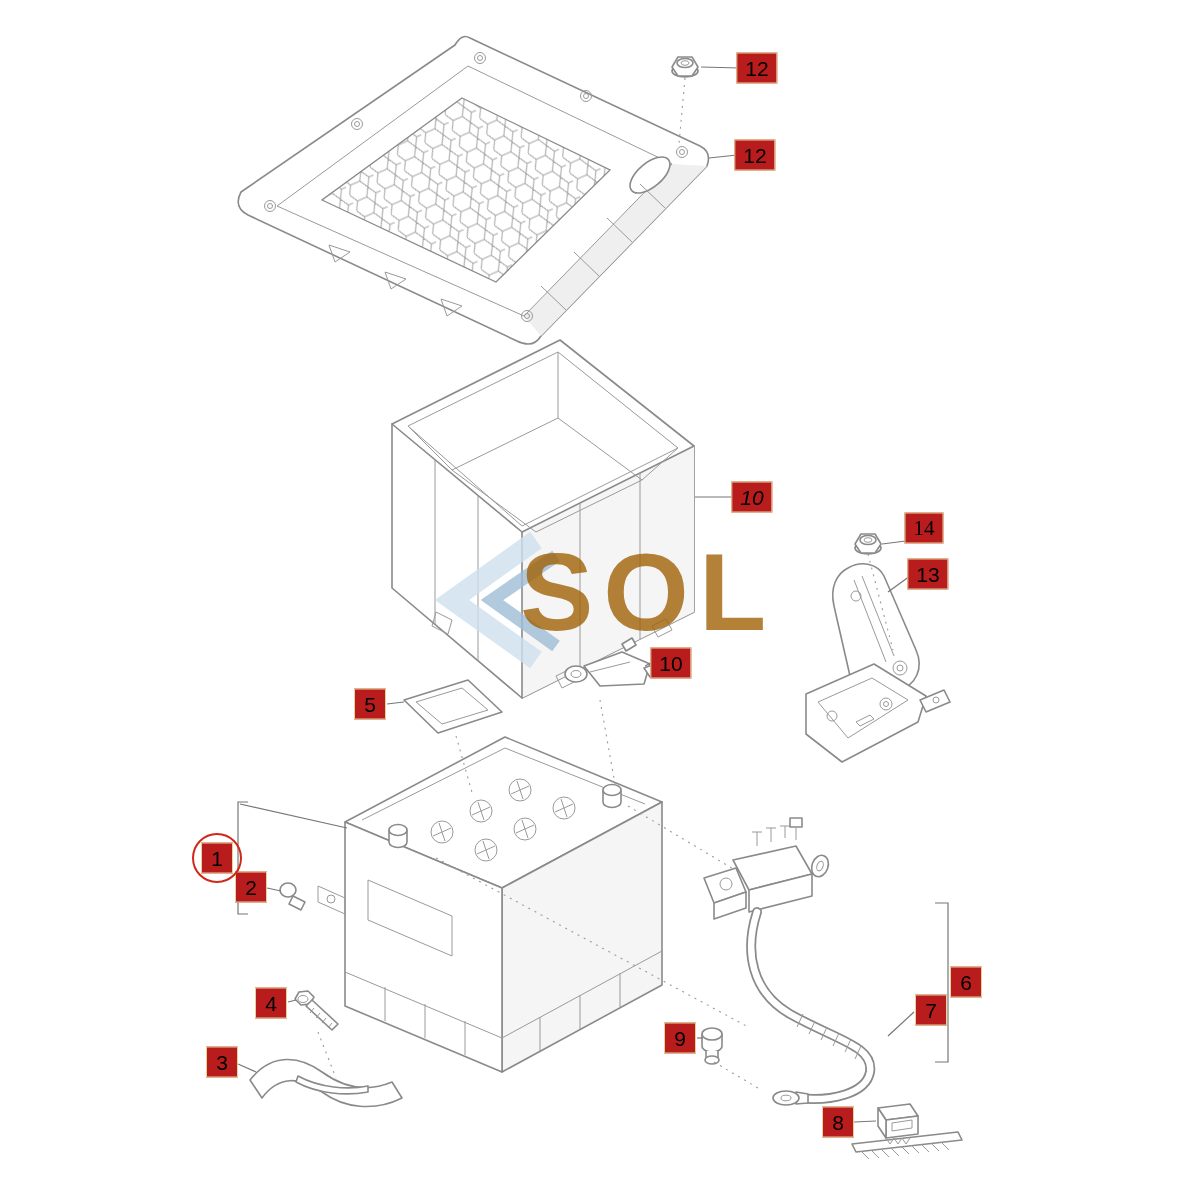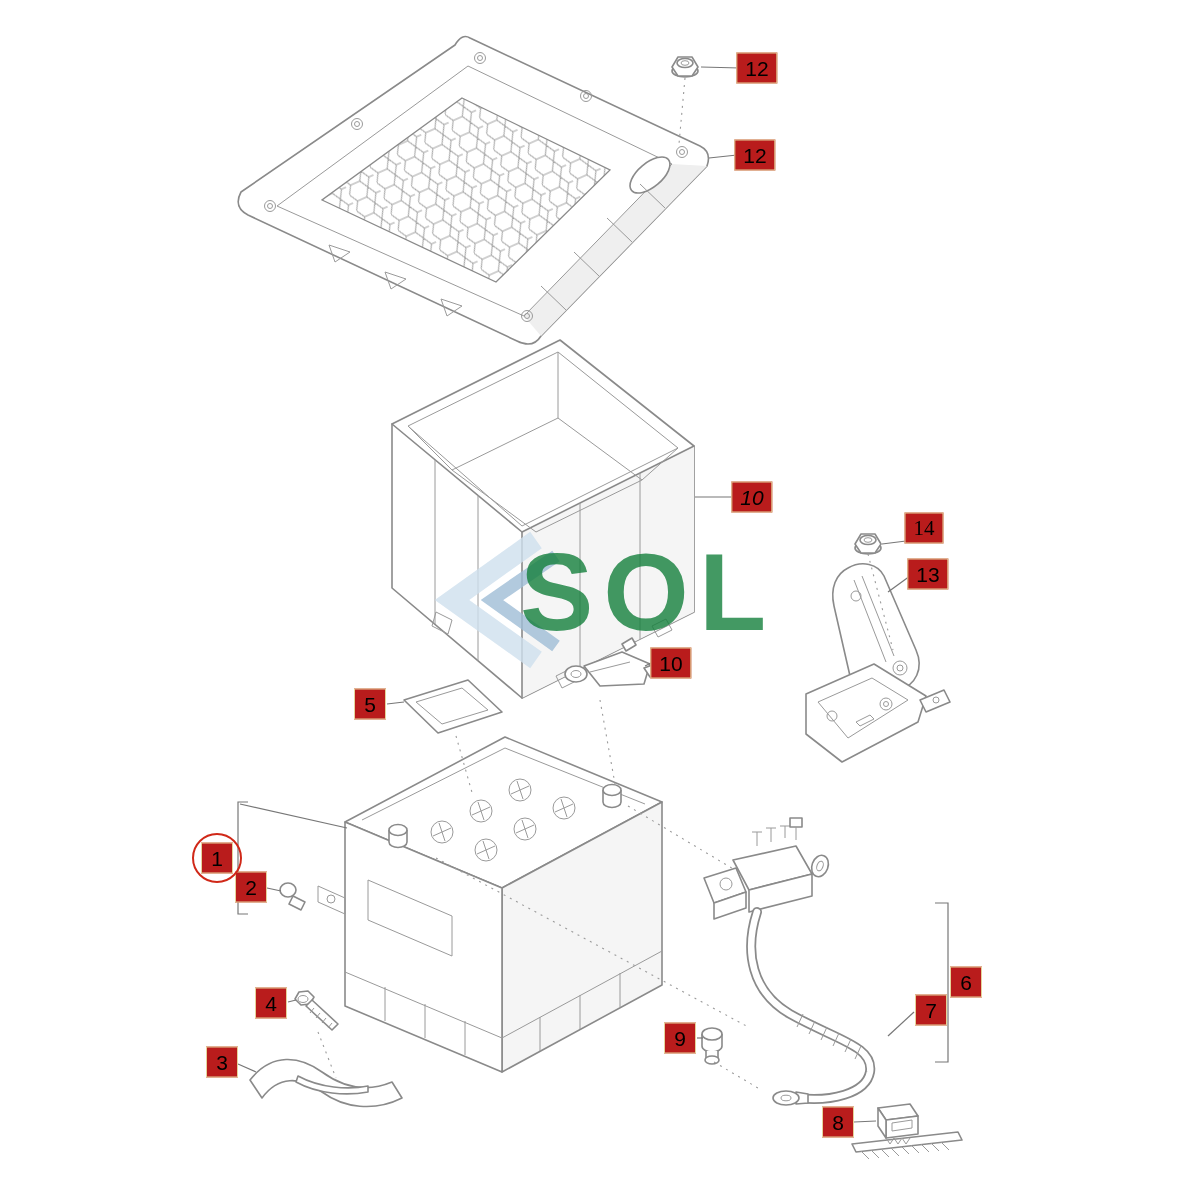--- a/index.html
+++ b/index.html
@@ -14,21 +14,21 @@
   .leader{fill:none;stroke:#777;stroke-width:1.2;}
   .dots{fill:none;stroke:#9b9b9b;stroke-width:1.1;stroke-dasharray:2 5;}
   .tubeO{fill:none;stroke:#8a8a8a;stroke-width:10;stroke-linecap:round;}
   .tubeI{fill:none;stroke:#ffffff;stroke-width:6.5;stroke-linecap:round;}
   .callout{position:absolute;z-index:2;transform:translate(-50%,-50%);
            background:#b91c1c;border:1.5px solid #e5d49a;color:#000;
            font-size:21px;line-height:1;padding:4px 8px;min-width:14px;text-align:center;}
   #ring1{position:absolute;z-index:3;width:46px;height:46px;border:2.5px solid #d02818;
          border-radius:50%;transform:translate(-50%,-50%);pointer-events:none;}
   #wmtext{position:absolute;z-index:1;left:520px;top:528px;font-size:110px;font-weight:bold;
-          letter-spacing:10px;color:#15803d;opacity:.8;}
+          letter-spacing:10px;color:#a16207;opacity:.8;}
 </style>
 </head>
 <body>
 
 <div id="canvas">
 
 <svg id="art" width="1200" height="1200" viewBox="0 0 1200 1200">
   <defs>
     <pattern id="hex" width="30" height="17.32" patternUnits="userSpaceOnUse" patternTransform="rotate(-24)">
       <path d="M0 8.66 L5 0 L15 0 L20 8.66 L15 17.32 L5 17.32 Z M20 8.66 L25 0 L30 0 M20 8.66 L25 17.32 L30 17.32" fill="none" stroke="#a2a2a2" stroke-width="1"></path>

